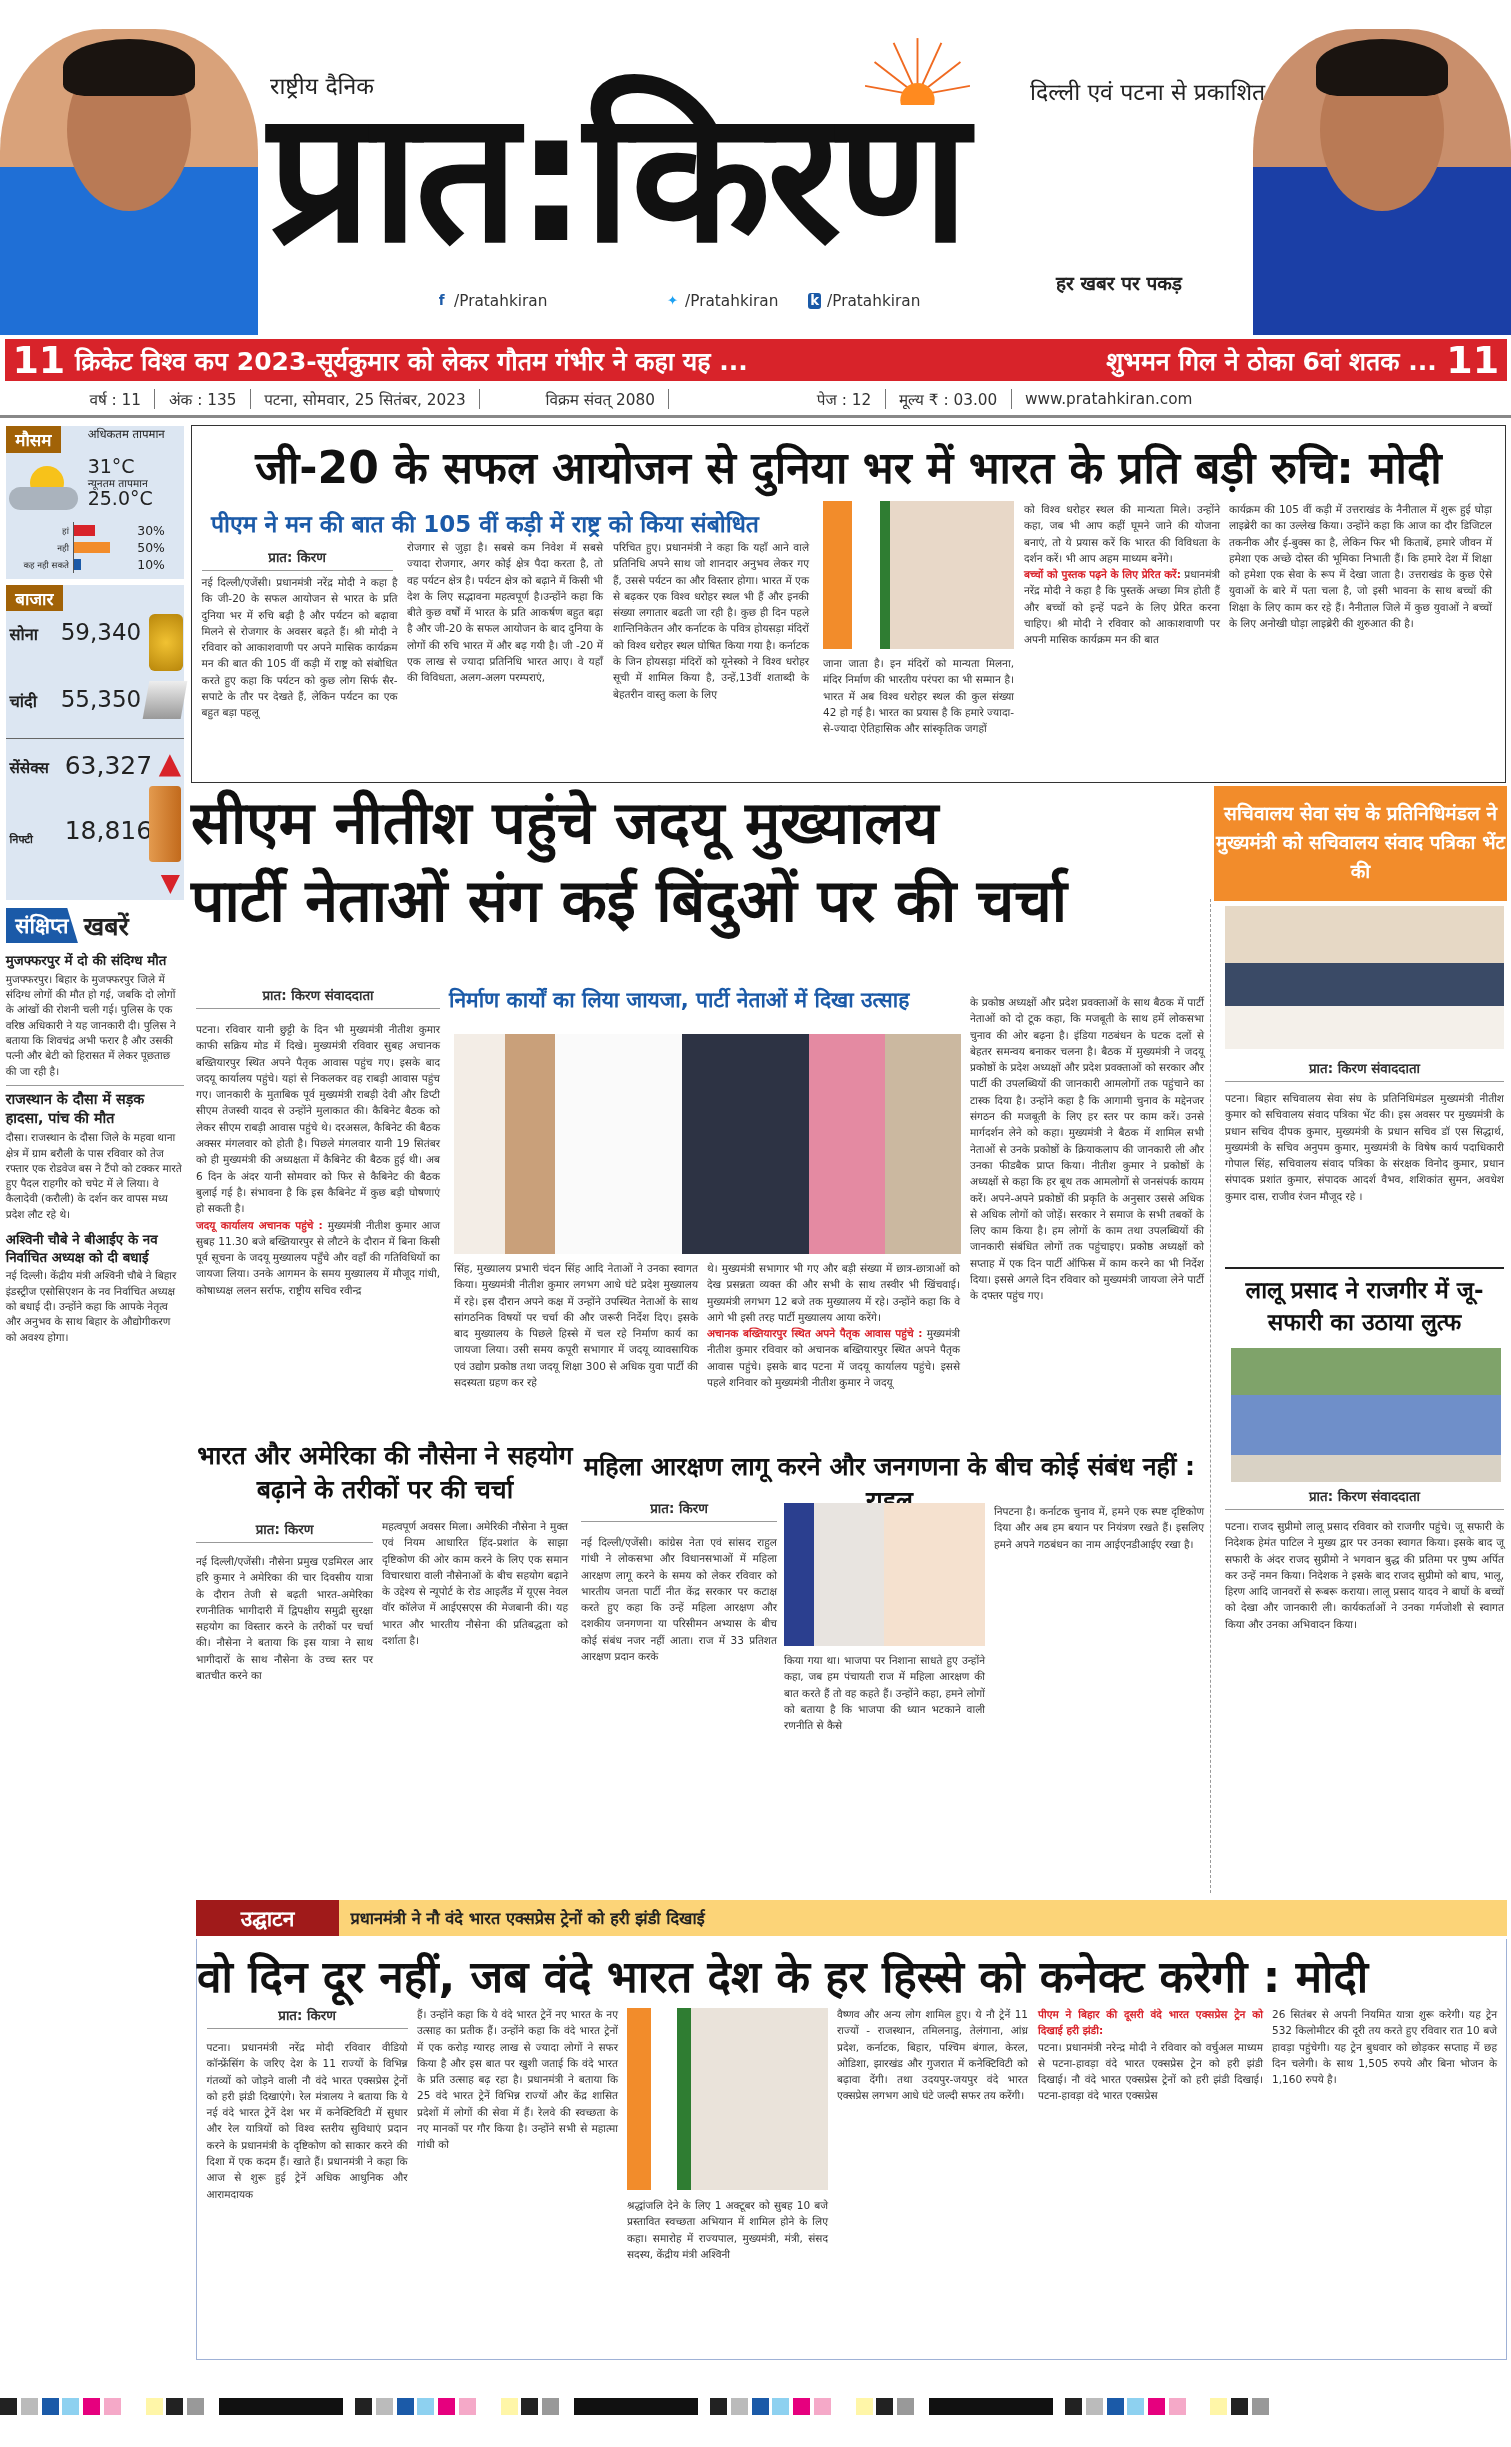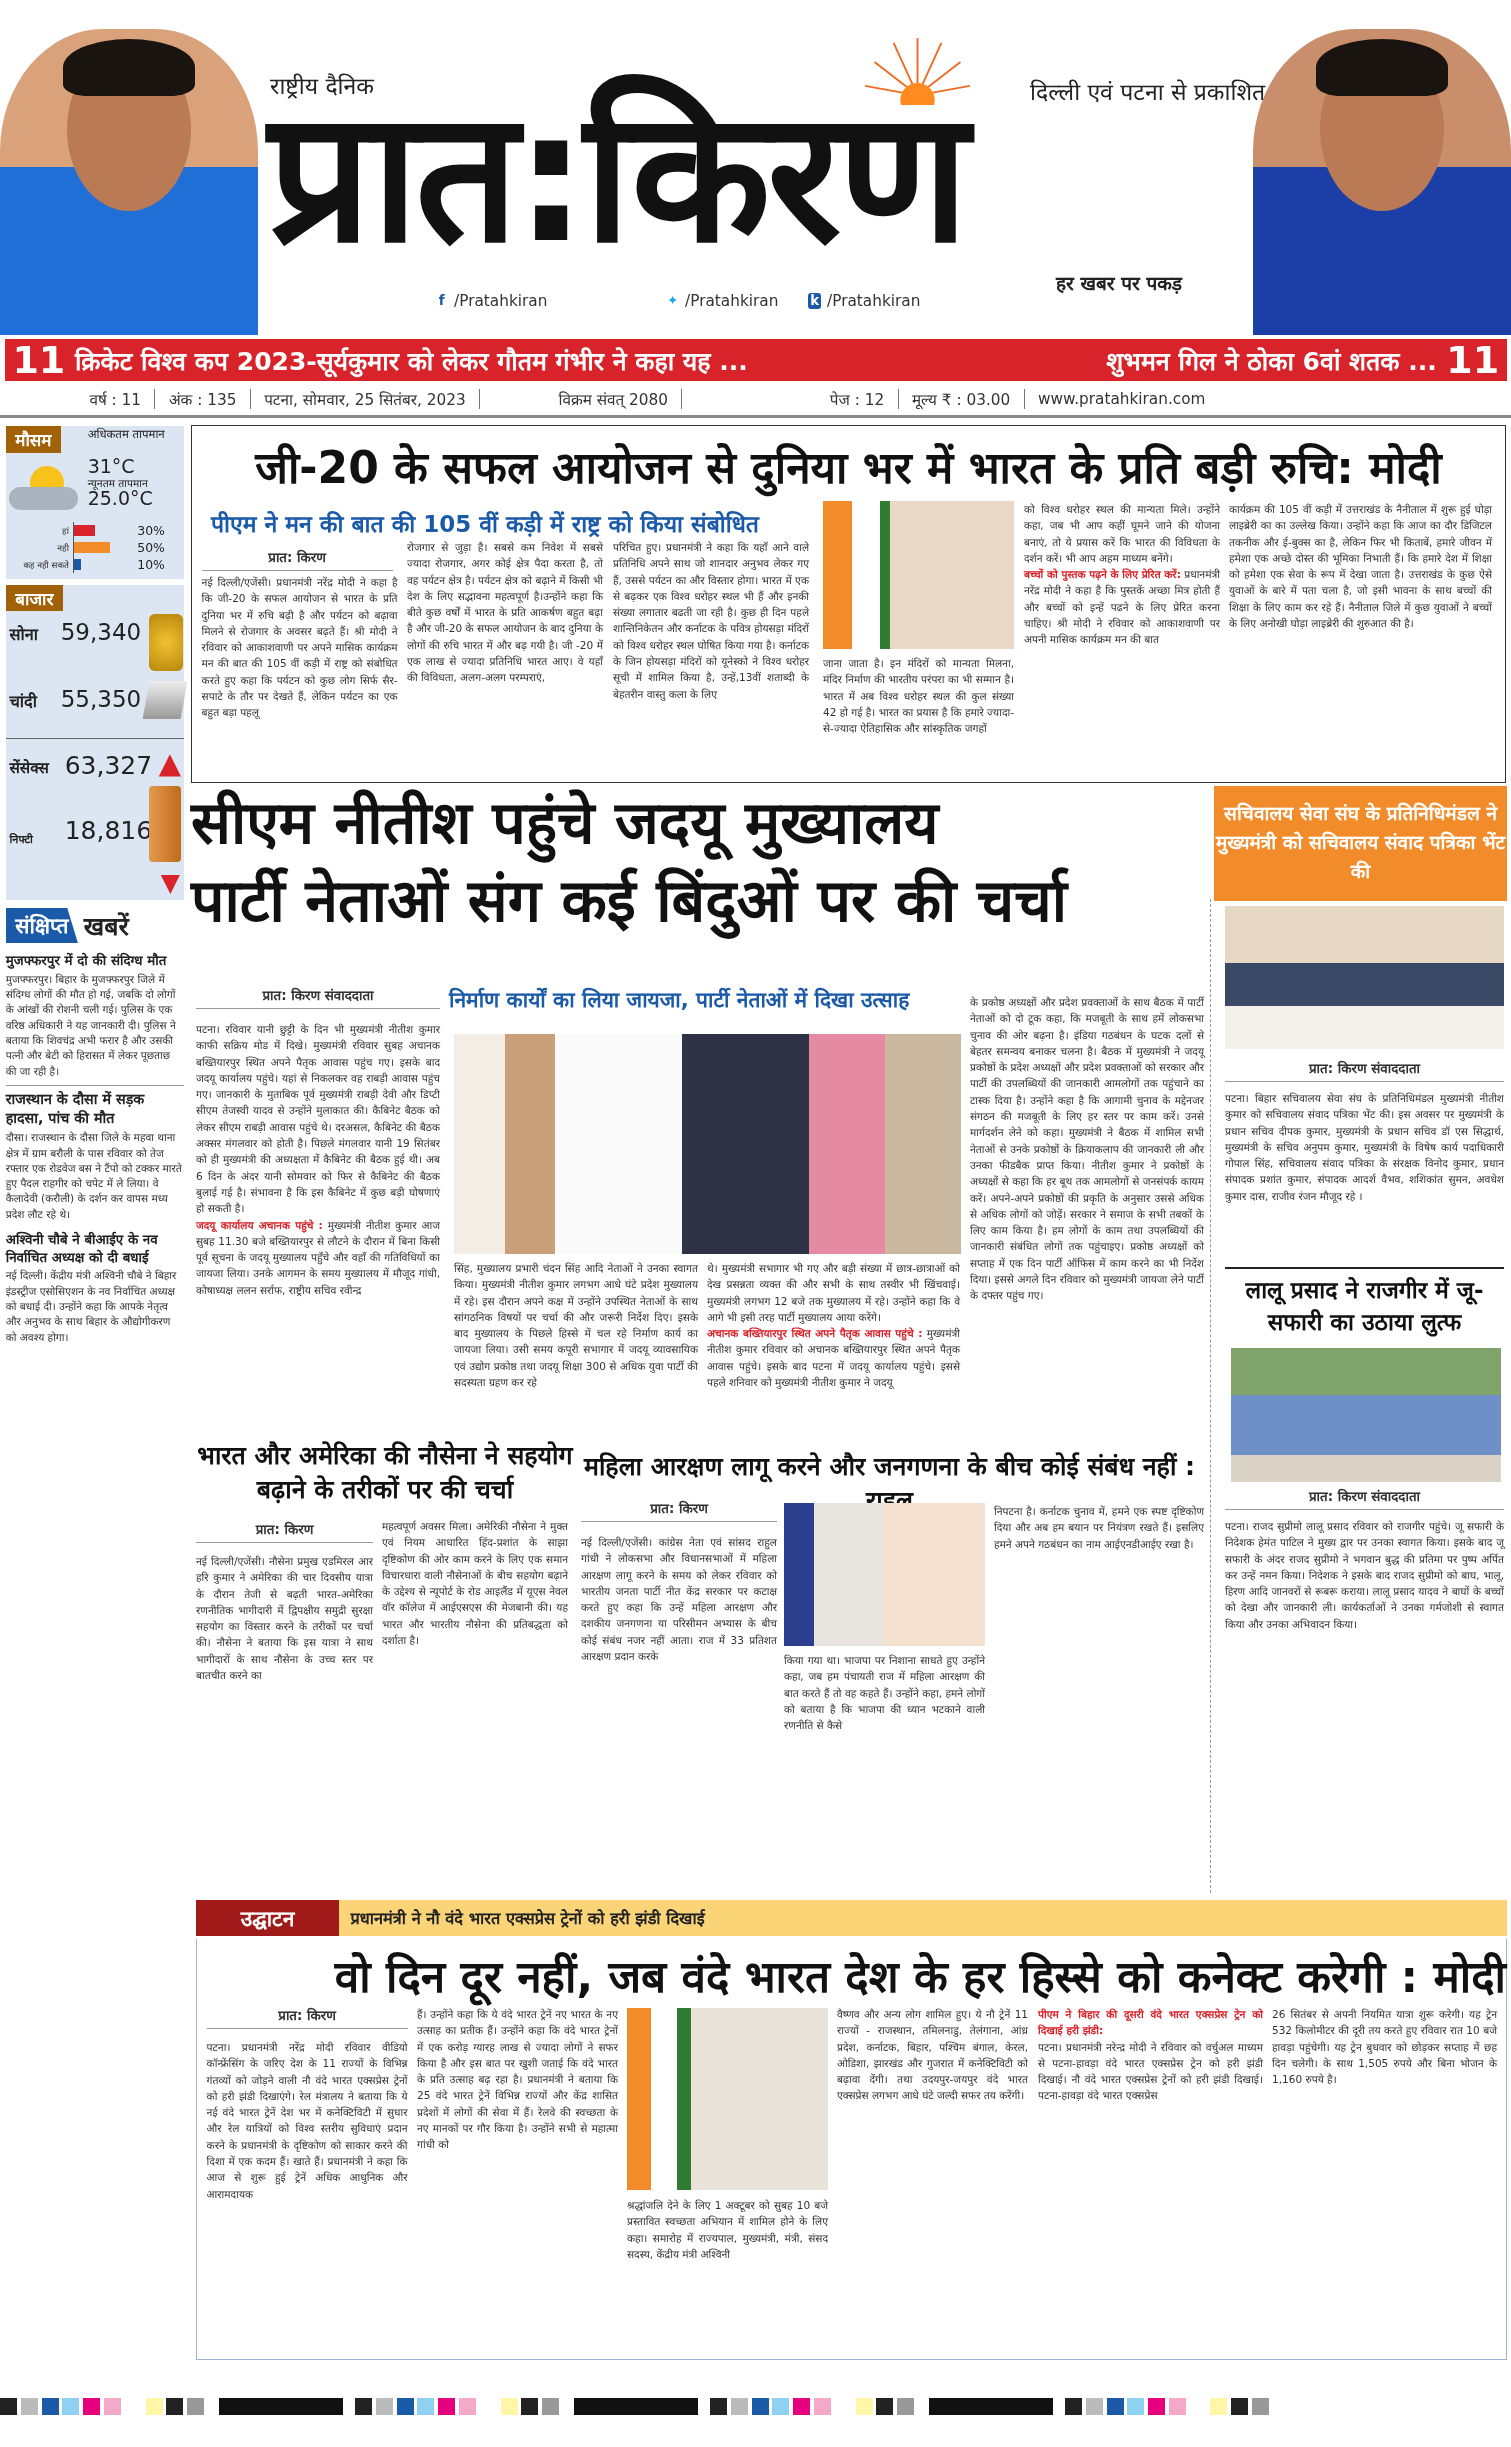--- a/index.html
+++ b/index.html
@@ -40,21 +40,21 @@
 .photo{position:absolute;background:linear-gradient(135deg,#e8e0d8,#c7b7a4 50%,#8a7561);}
 .hl2{left:191px;top:784px;width:1013px;font-size:59px;font-weight:bold;text-align:left;line-height:78px;color:#111}
 .orange-box{left:1214px;top:786px;width:293px;height:115px;background:#f28c2b;color:#fff;font-weight:bold;font-size:19px;text-align:center;padding-top:13.4px;line-height:29px}
 .subhead-blue{color:#1b5aa8;font-weight:bold;font-size:21px}
 .red-lead{color:#d8232a;font-weight:bold}
 .hl3{font-weight:bold;color:#111;text-align:center}
 .ud-bar{left:196px;top:1900px;width:1311px;height:36px;background:#fcd478;display:flex;align-items:center}
 .ud-bar .lab{background:#a01a1a;color:#fff;font-weight:bold;font-size:21px;height:100%;width:143px;display:flex;align-items:center;justify-content:center}
 .ud-bar .txt{font-weight:bold;font-size:16.3px;padding-left:11.5px;color:#222}
 .story5{left:196px;top:1939px;width:1311px;height:421px;border:1.9px solid #9fb1d6;border-top:none}
-.hl5{font-size:44px;font-weight:bold;text-align:right;color:#111;padding-top:5.7px}
+.hl5{font-size:44px;font-weight:bold;text-align:left;color:#111;padding-top:5.7px}
 .colorbar{left:0;top:2397px;width:1511px;height:19px;display:flex;align-items:center}
 .colorbar div{height:17px}
 .divider-v{position:absolute;width:0;border-left:1px dashed #999}
 </style>
 </head>
 <body>
 
 <div class="abs masthead">
   <div class="abs player left">
       <div class="face"></div>
@@ -101,21 +101,21 @@
   </div>
   <div style="display:flex;align-items:center">
     <span>शुभमन गिल ने ठोका 6वां शतक ...</span>
     <span class="num" style="margin-left:9.6px;margin-right:0">11</span>
   </div>
 </div>
 
 <div class="abs dateline">
   <span>वर्ष : 11</span>
   <span>अंक : 135</span>
-  <span style="margin-right:65px">पटना, सोमवार, 25 सितंबर, 2023</span>
+  <span style="margin-right:52px">पटना, सोमवार, 25 सितंबर, 2023</span>
   <span style="margin-right:134px;border-right:1px solid #777">विक्रम संवत् 2080</span>
   <span>पेज : 12</span>
   <span>मूल्य ₹ : 03.00</span>
   <span>www.pratahkiran.com</span>
 </div>
 
 <div class="abs sidebar">
   <div class="weather">
     <span class="boxhdr">मौसम</span>
     <div class="abs" style="left:3.8px;top:40px;width:69px;height:44px">

